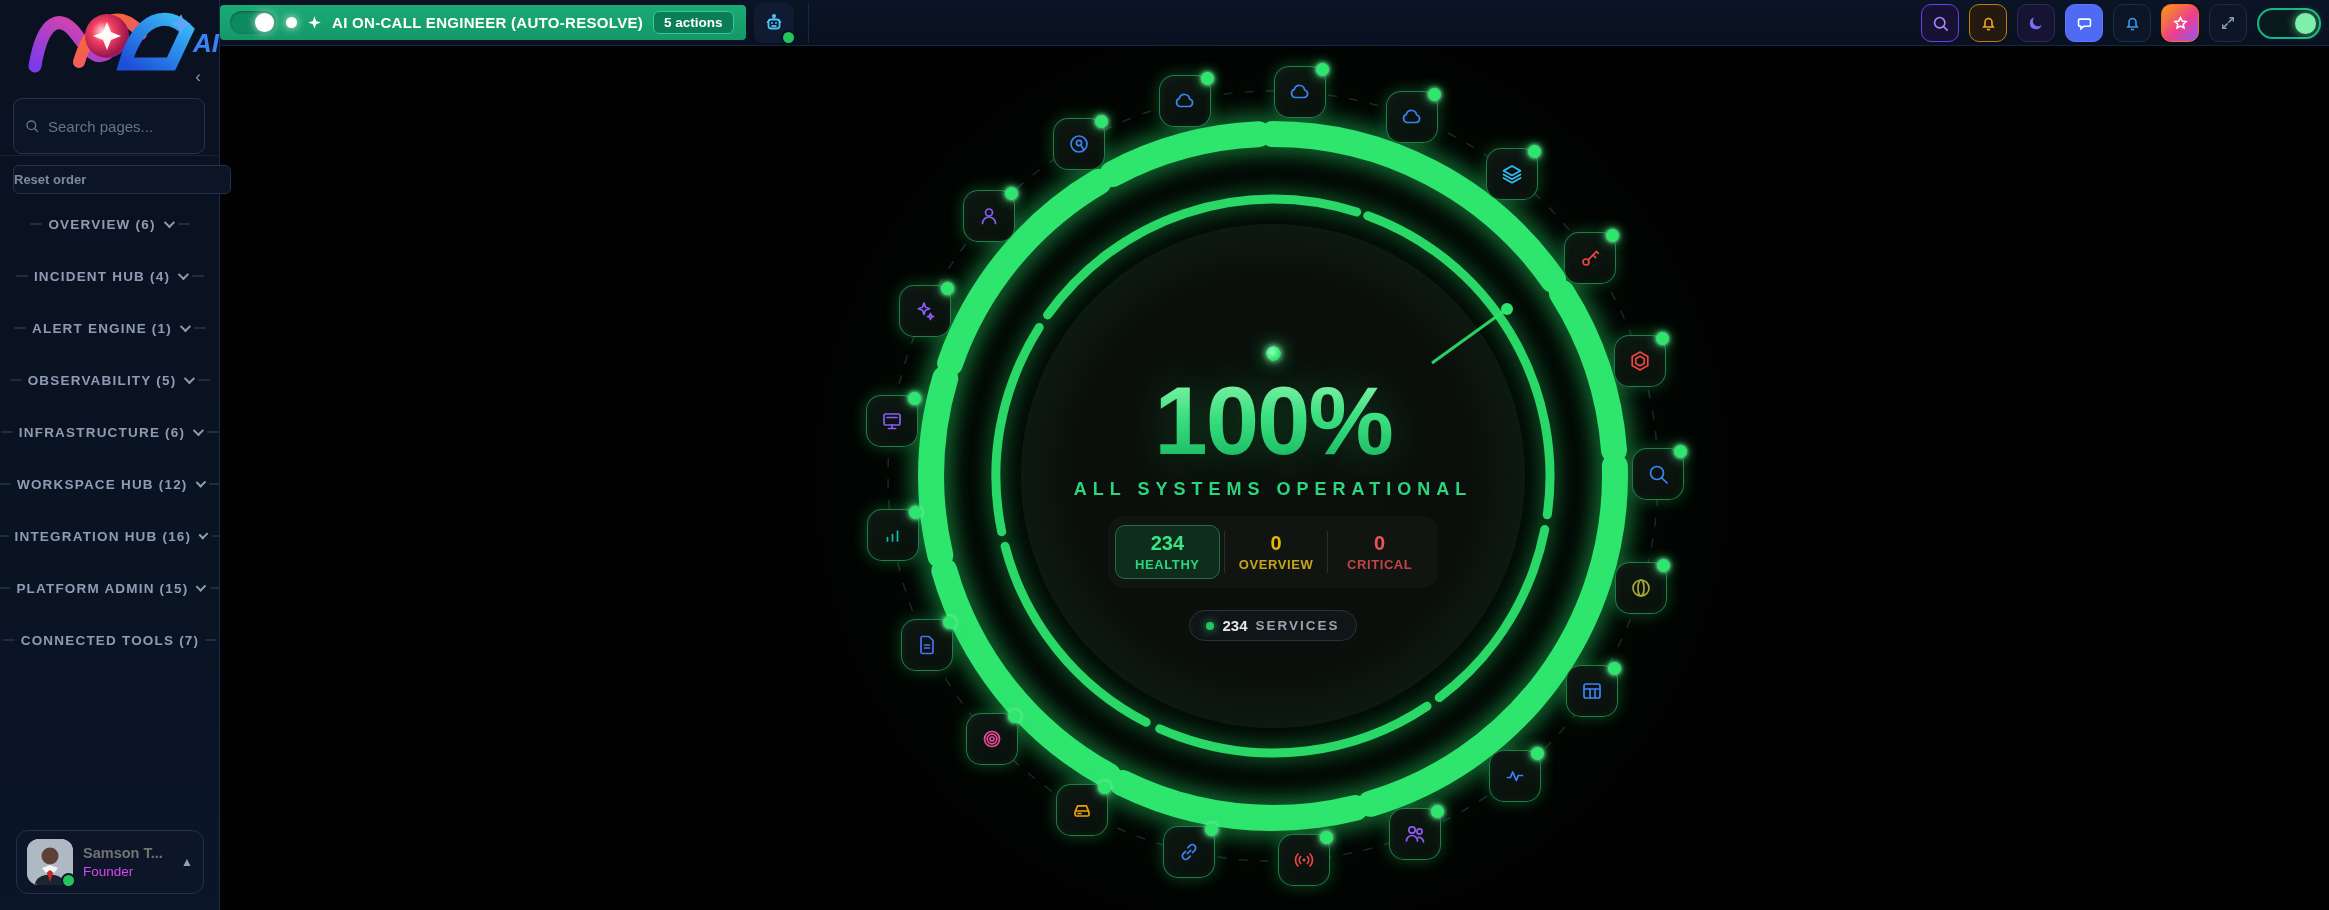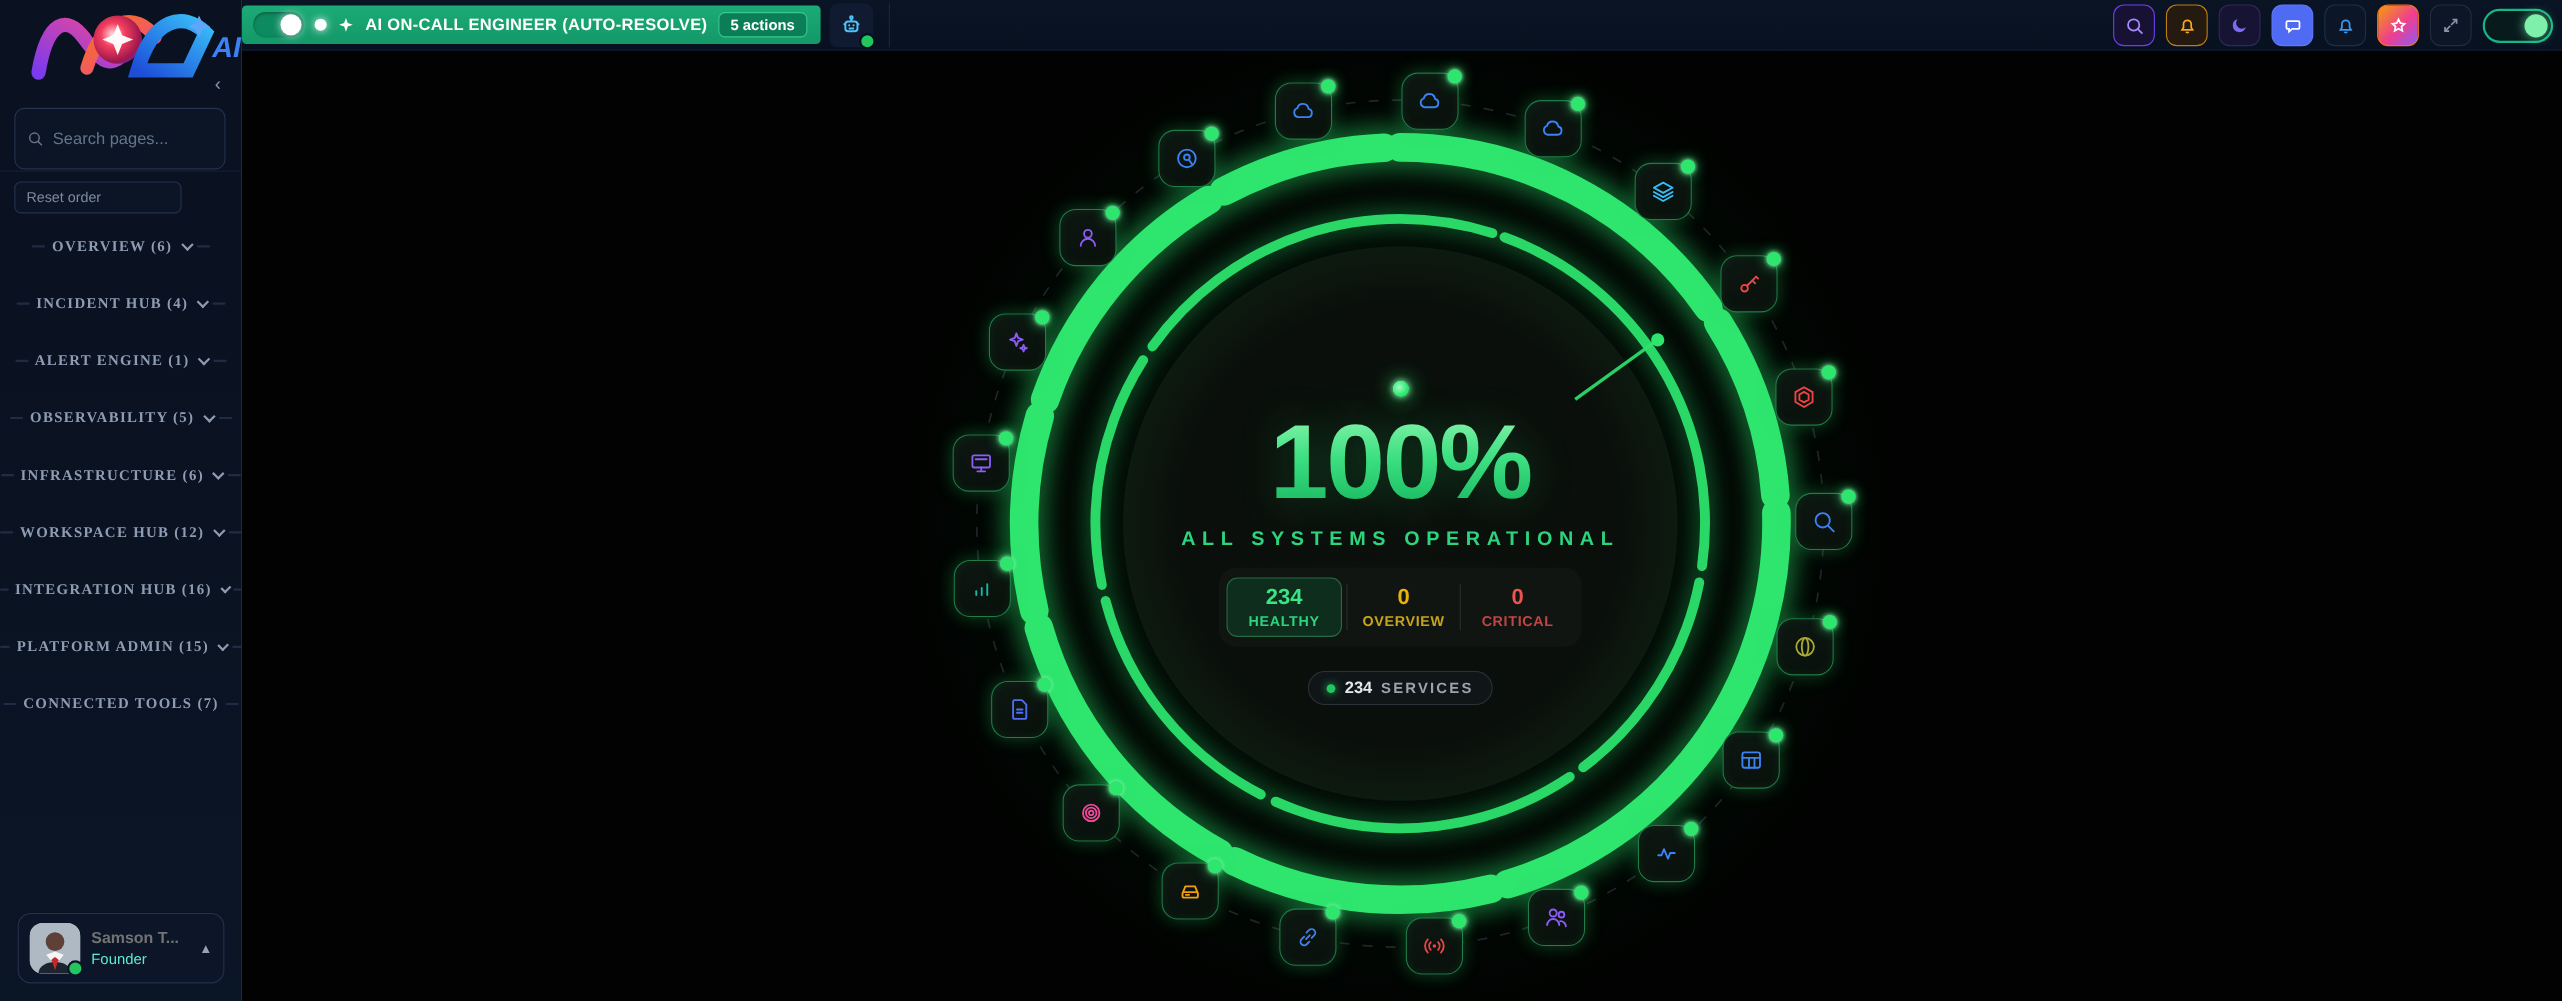--- a/index.html
+++ b/index.html
@@ -14,43 +14,43 @@
   .collapse-btn { position:absolute; right:10px; top:66px; width:22px; height:22px;
     color:#8a97ad; font-size:17px; line-height:22px; text-align:center; cursor:pointer; }
   .search-box { position:absolute; left:13px; top:98px; width:192px; height:56px;
     border:1px solid #24324f; border-radius:9px; background:#0b1526;
     display:flex; align-items:center; padding:0 10px; gap:8px; }
   .search-box svg { flex:0 0 auto; }
   .search-box input { background:transparent; border:none; outline:none; width:100%;
     color:#cbd5e1; font-size:15px; font-family:"Liberation Sans",sans-serif; }
   .search-box input::placeholder { color:#64748b; }
   .side-divider { position:absolute; left:0; top:155px; width:220px; height:1px; background:#152137; }
-  .reset-btn { position:absolute; left:13px; top:165px; width:152px; height:29px;
+  .reset-btn { position:absolute; left:13px; top:165px; width:218px; height:29px;
     border:1px solid #24324f; border-radius:6px; background:#0b1526; color:#7d8aa0;
-    font-size:13px; font-weight:400; text-align:left; padding-left:10px; line-height:27px; cursor:pointer; }
+    font-size:13px; font-weight:700; text-align:left; line-height:27px; cursor:pointer; }
   .nav { position:absolute; left:0; top:198px; width:220px; }
   .nav-item { height:52px; display:flex; align-items:center; justify-content:center;
     gap:6px; color:#8e9cb3; font-size:13.5px; font-weight:700; letter-spacing:1.2px;
-    cursor:pointer; position:relative; white-space:nowrap;font-family:Liberation Serif, serif; }
+    cursor:pointer; position:relative; white-space:nowrap; }
   .nav-item::before, .nav-item::after { content:""; width:12px; height:2px;
     background:#26334e; border-radius:2px; opacity:.8; }
   .nav-item .chev { width:8px; height:8px; border-right:2px solid #8e9cb3;
     border-bottom:2px solid #8e9cb3; transform:rotate(45deg) translateY(-2px); margin-left:2px; }
 
   .user-card { position:absolute; left:16px; top:830px; width:188px; height:64px;
     border:1px solid #24314e; border-radius:12px; background:#0d1628;
     display:flex; align-items:center; padding:0 10px; gap:10px; cursor:pointer; }
   .avatar { position:relative; width:46px; height:46px; border-radius:12px; overflow:visible; flex:0 0 auto; }
   .avatar .photo { width:46px; height:46px; border-radius:12px;
     background:linear-gradient(180deg,#b9c3cc 0%,#9aa7b2 100%); overflow:hidden; }
   .avatar .status { position:absolute; right:-3px; bottom:-3px; width:15px; height:15px;
     border-radius:50%; background:#22c55e; border:2.5px solid #0d1628; }
   .user-meta { display:flex; flex-direction:column; gap:3px; min-width:0; }
   .user-name { color:#737373; font-size:14.5px; font-weight:700; }
-  .user-role { color:#5eead4; font-size:13.5px; }
+  .user-role { color:#d946ef; font-size:13.5px; }
   .user-caret { margin-left:auto; color:#94a3b8; font-size:12px; }
 
   
   .topbar { position:absolute; left:220px; top:0; width:2109px; height:46px;
     background:linear-gradient(180deg,#0a1424 0%,#081120 100%);
     border-bottom:1px solid #152546; z-index:4; display:flex; align-items:center; }
   .status-pill { position:absolute; left:0; top:5px; height:35px;
     background:linear-gradient(180deg,#1bab77 0%,#149868 100%);
     border-radius:4px; display:flex; align-items:center; gap:10px; padding:0 12px 0 10px; }
   .mini-toggle { position:relative; width:46px; height:23px; border-radius:12px;

